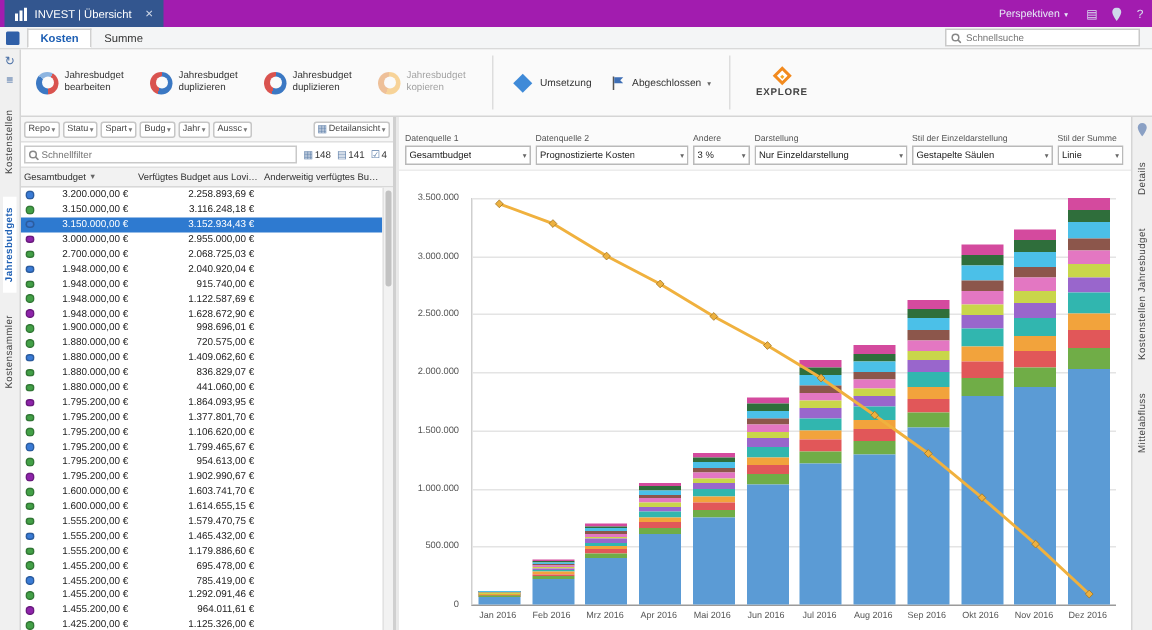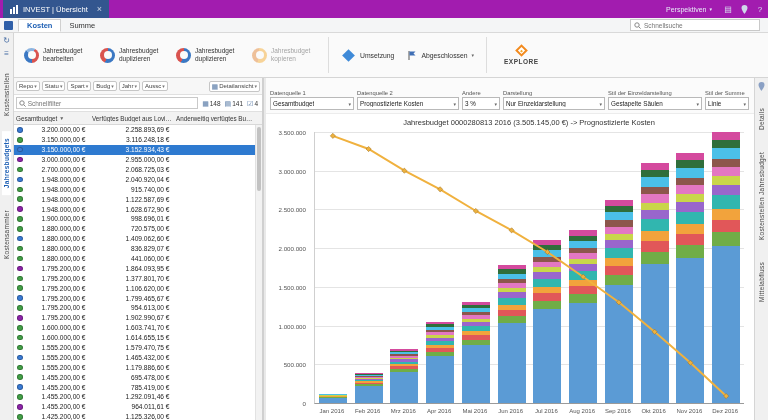--- a/index.html
+++ b/index.html
@@ -482,21 +482,20 @@
         </div>
       </div>
       <div class="ctl-group g6">
         <div class="ctl-label">Stil der Summe</div>
         <div class="ctl-select">
           <span class="val">Linie</span>
           <span class="caret">▾</span>
         </div>
       </div>
     </div>
-  <div class="chart-title">Jahresbudget 0000280813 2016 (3.505.145,00 €) -&gt; Prognostizierte Kosten</div>
   <div class="ylabels" id="ylabels">
       <div class="ylab" style="top: 271px;">0</div>
       <div class="ylab" style="top: 232.286px;">500.000</div>
       <div class="ylab" style="top: 193.571px;">1.000.000</div>
       <div class="ylab" style="top: 154.857px;">1.500.000</div>
       <div class="ylab" style="top: 116.143px;">2.000.000</div>
       <div class="ylab" style="top: 77.4286px;">2.500.000</div>
       <div class="ylab" style="top: 38.7143px;">3.000.000</div>
       <div class="ylab" style="top: 0px;">3.500.000</div>
     </div>

